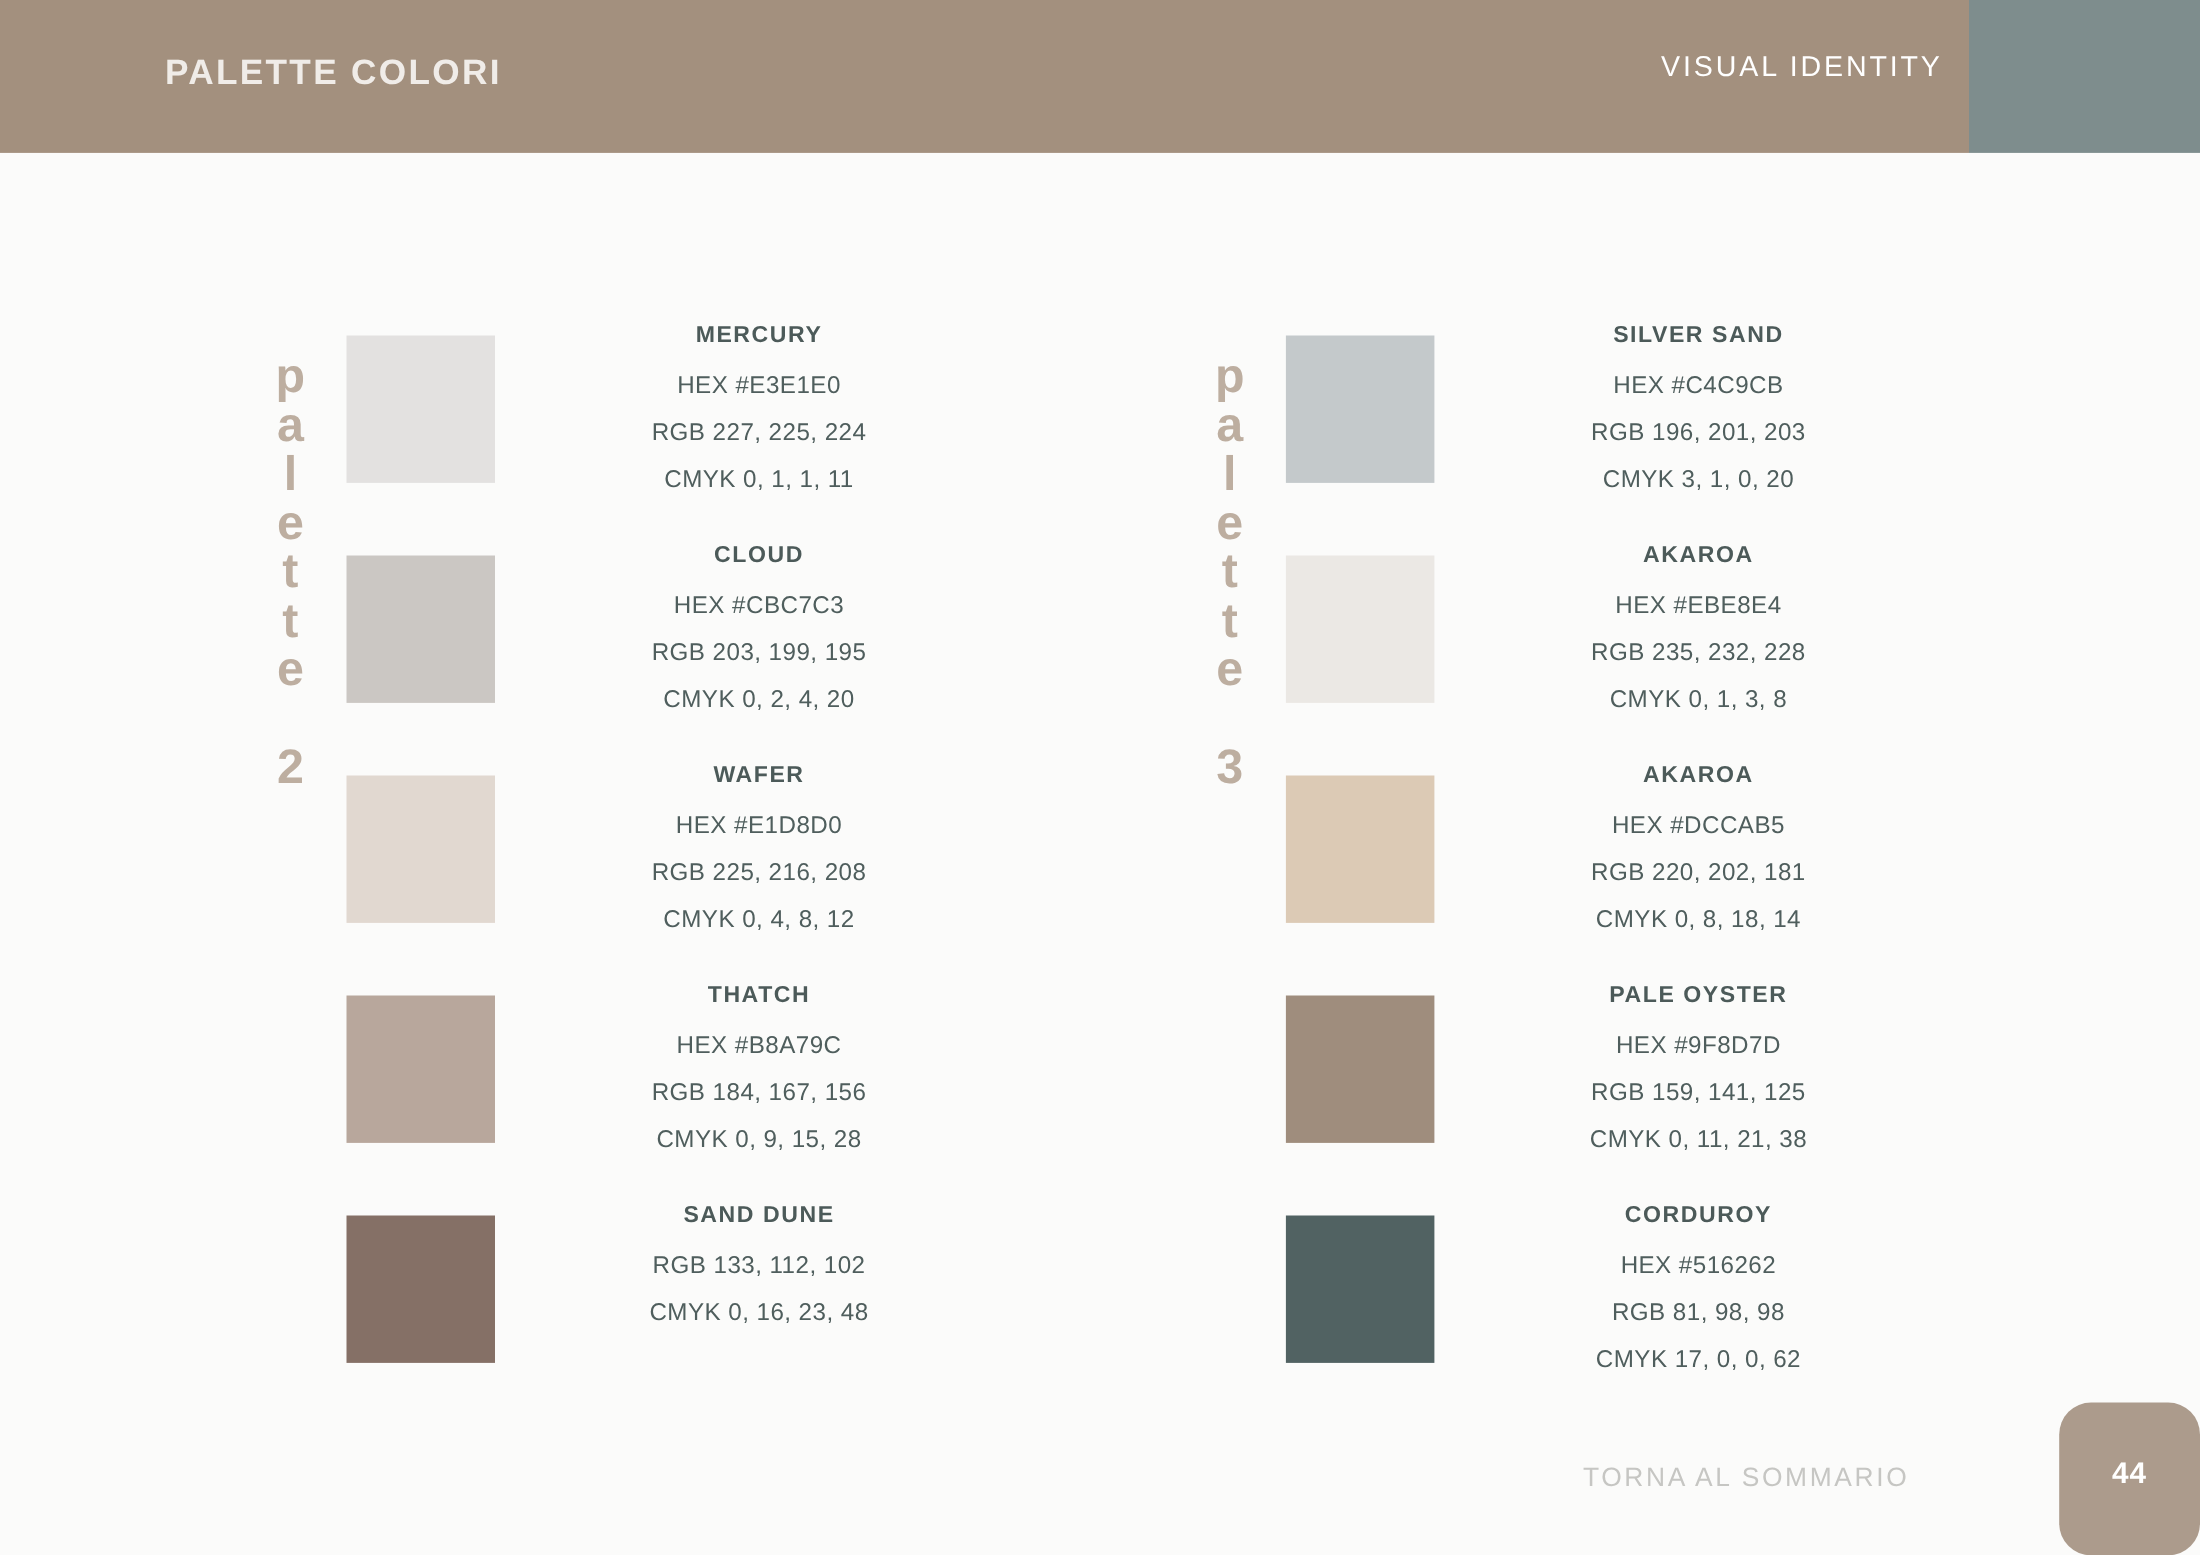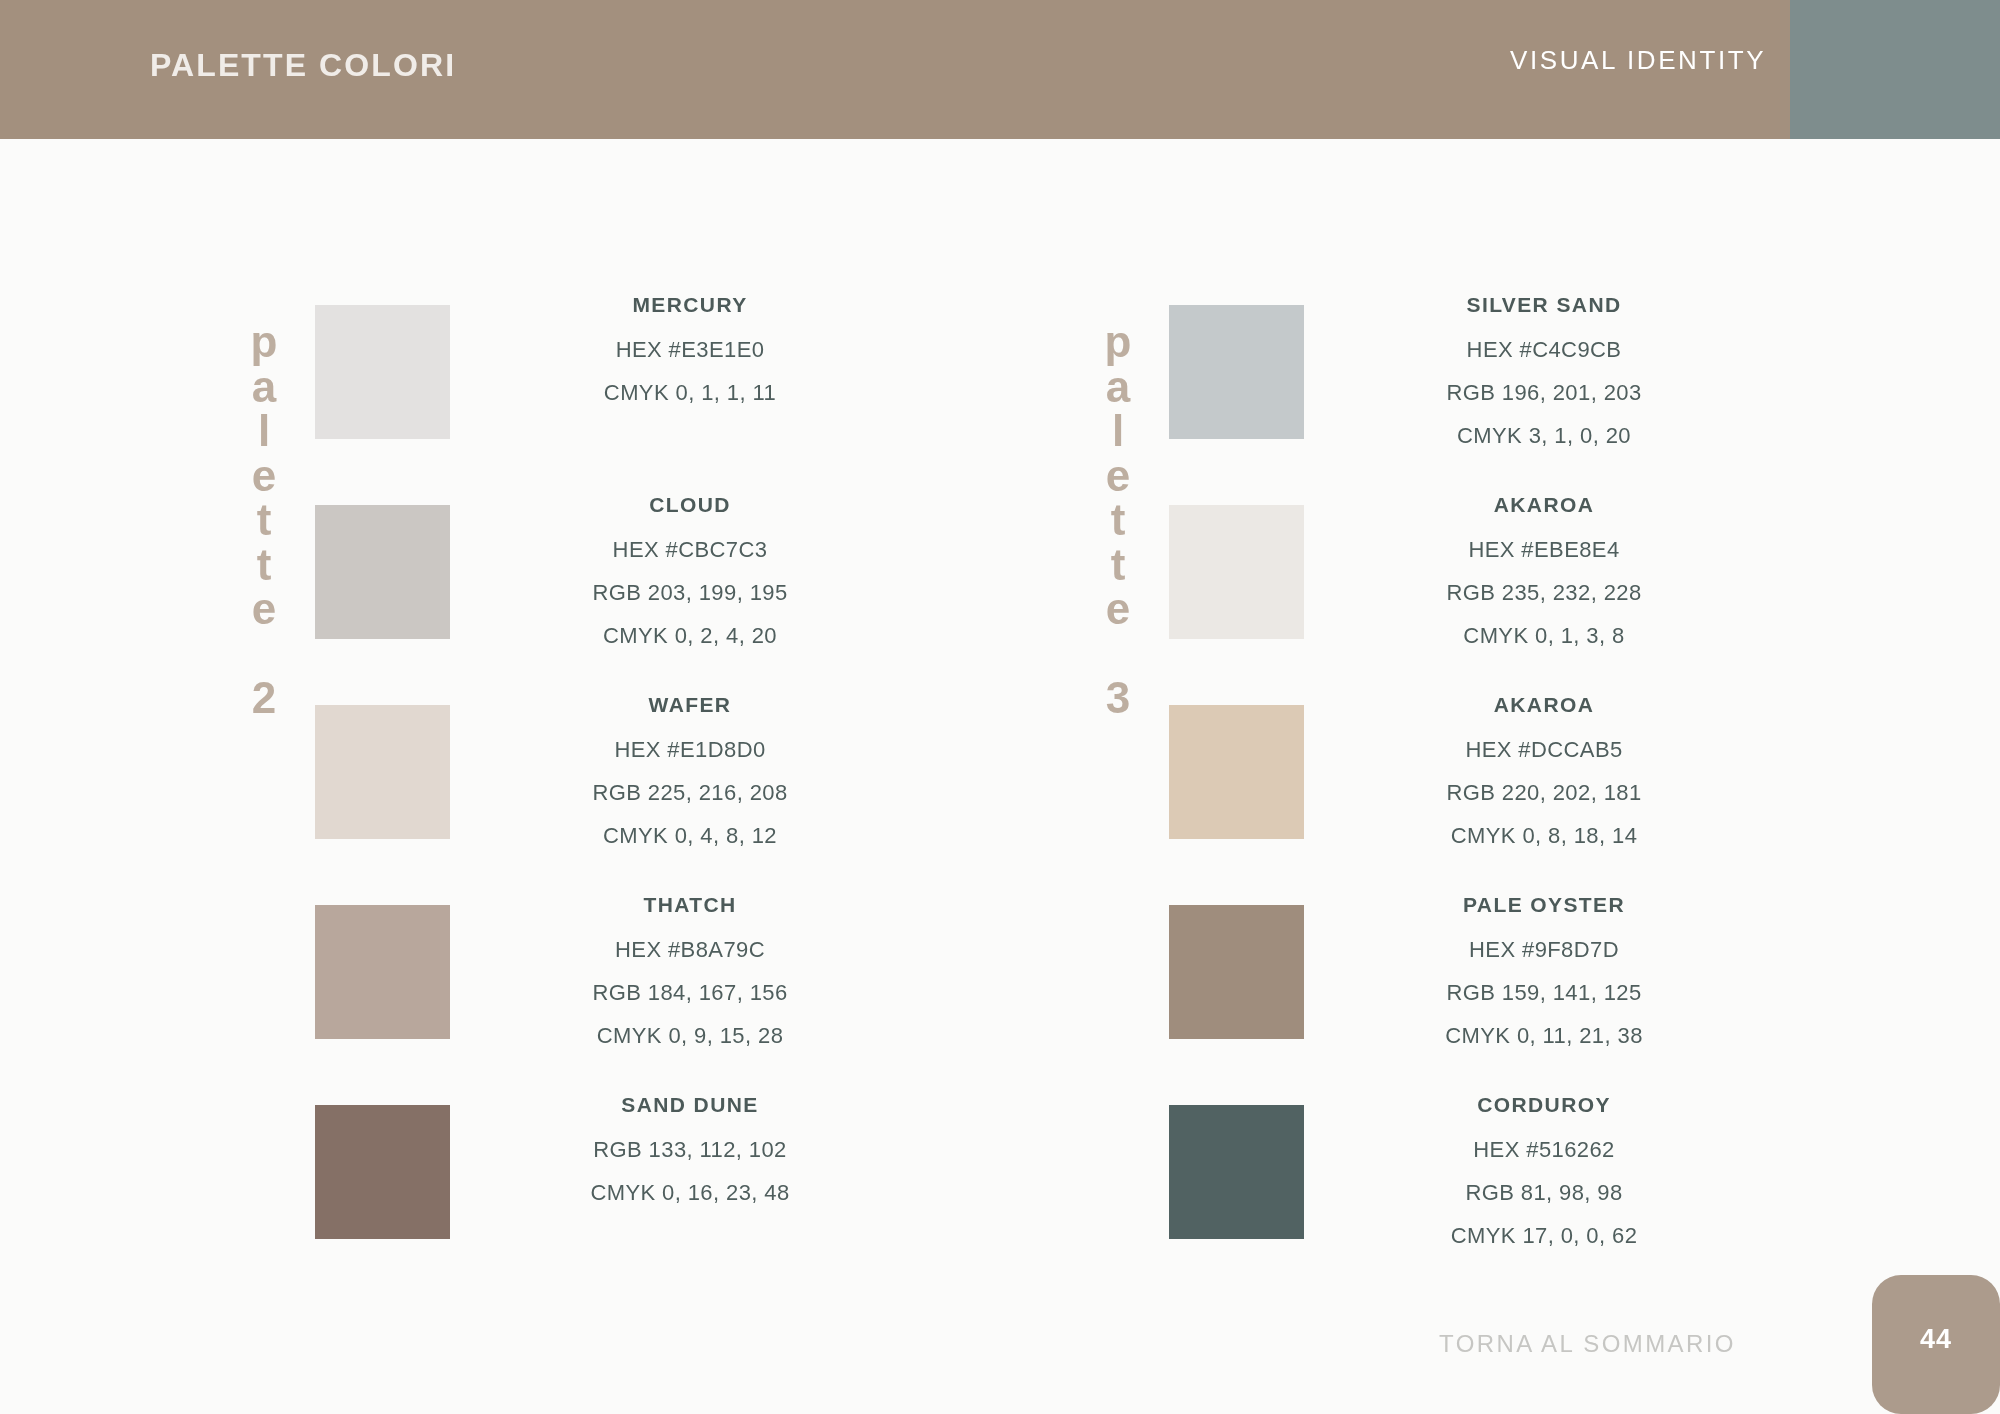--- a/index.html
+++ b/index.html
@@ -176,20 +176,21 @@
     <span class="v-letter">e</span>
     <span class="v-number">2</span>
   </div>
 
   <div class="swatch-list">
     <div class="swatch-row">
       <div class="swatch-box" style="background: rgb(227, 225, 224);"></div>
       <div class="swatch-info">
         <div class="swatch-name">MERCURY</div>
         <div class="swatch-line">HEX #E3E1E0</div>
+        <div class="swatch-line">RGB 227, 225, 224</div>
         <div class="swatch-line">CMYK 0, 1, 1, 11</div>
       </div>
     </div>
     <div class="swatch-row">
       <div class="swatch-box" style="background: rgb(203, 199, 195);"></div>
       <div class="swatch-info">
         <div class="swatch-name">CLOUD</div>
         <div class="swatch-line">HEX #CBC7C3</div>
         <div class="swatch-line">RGB 203, 199, 195</div>
         <div class="swatch-line">CMYK 0, 2, 4, 20</div>

